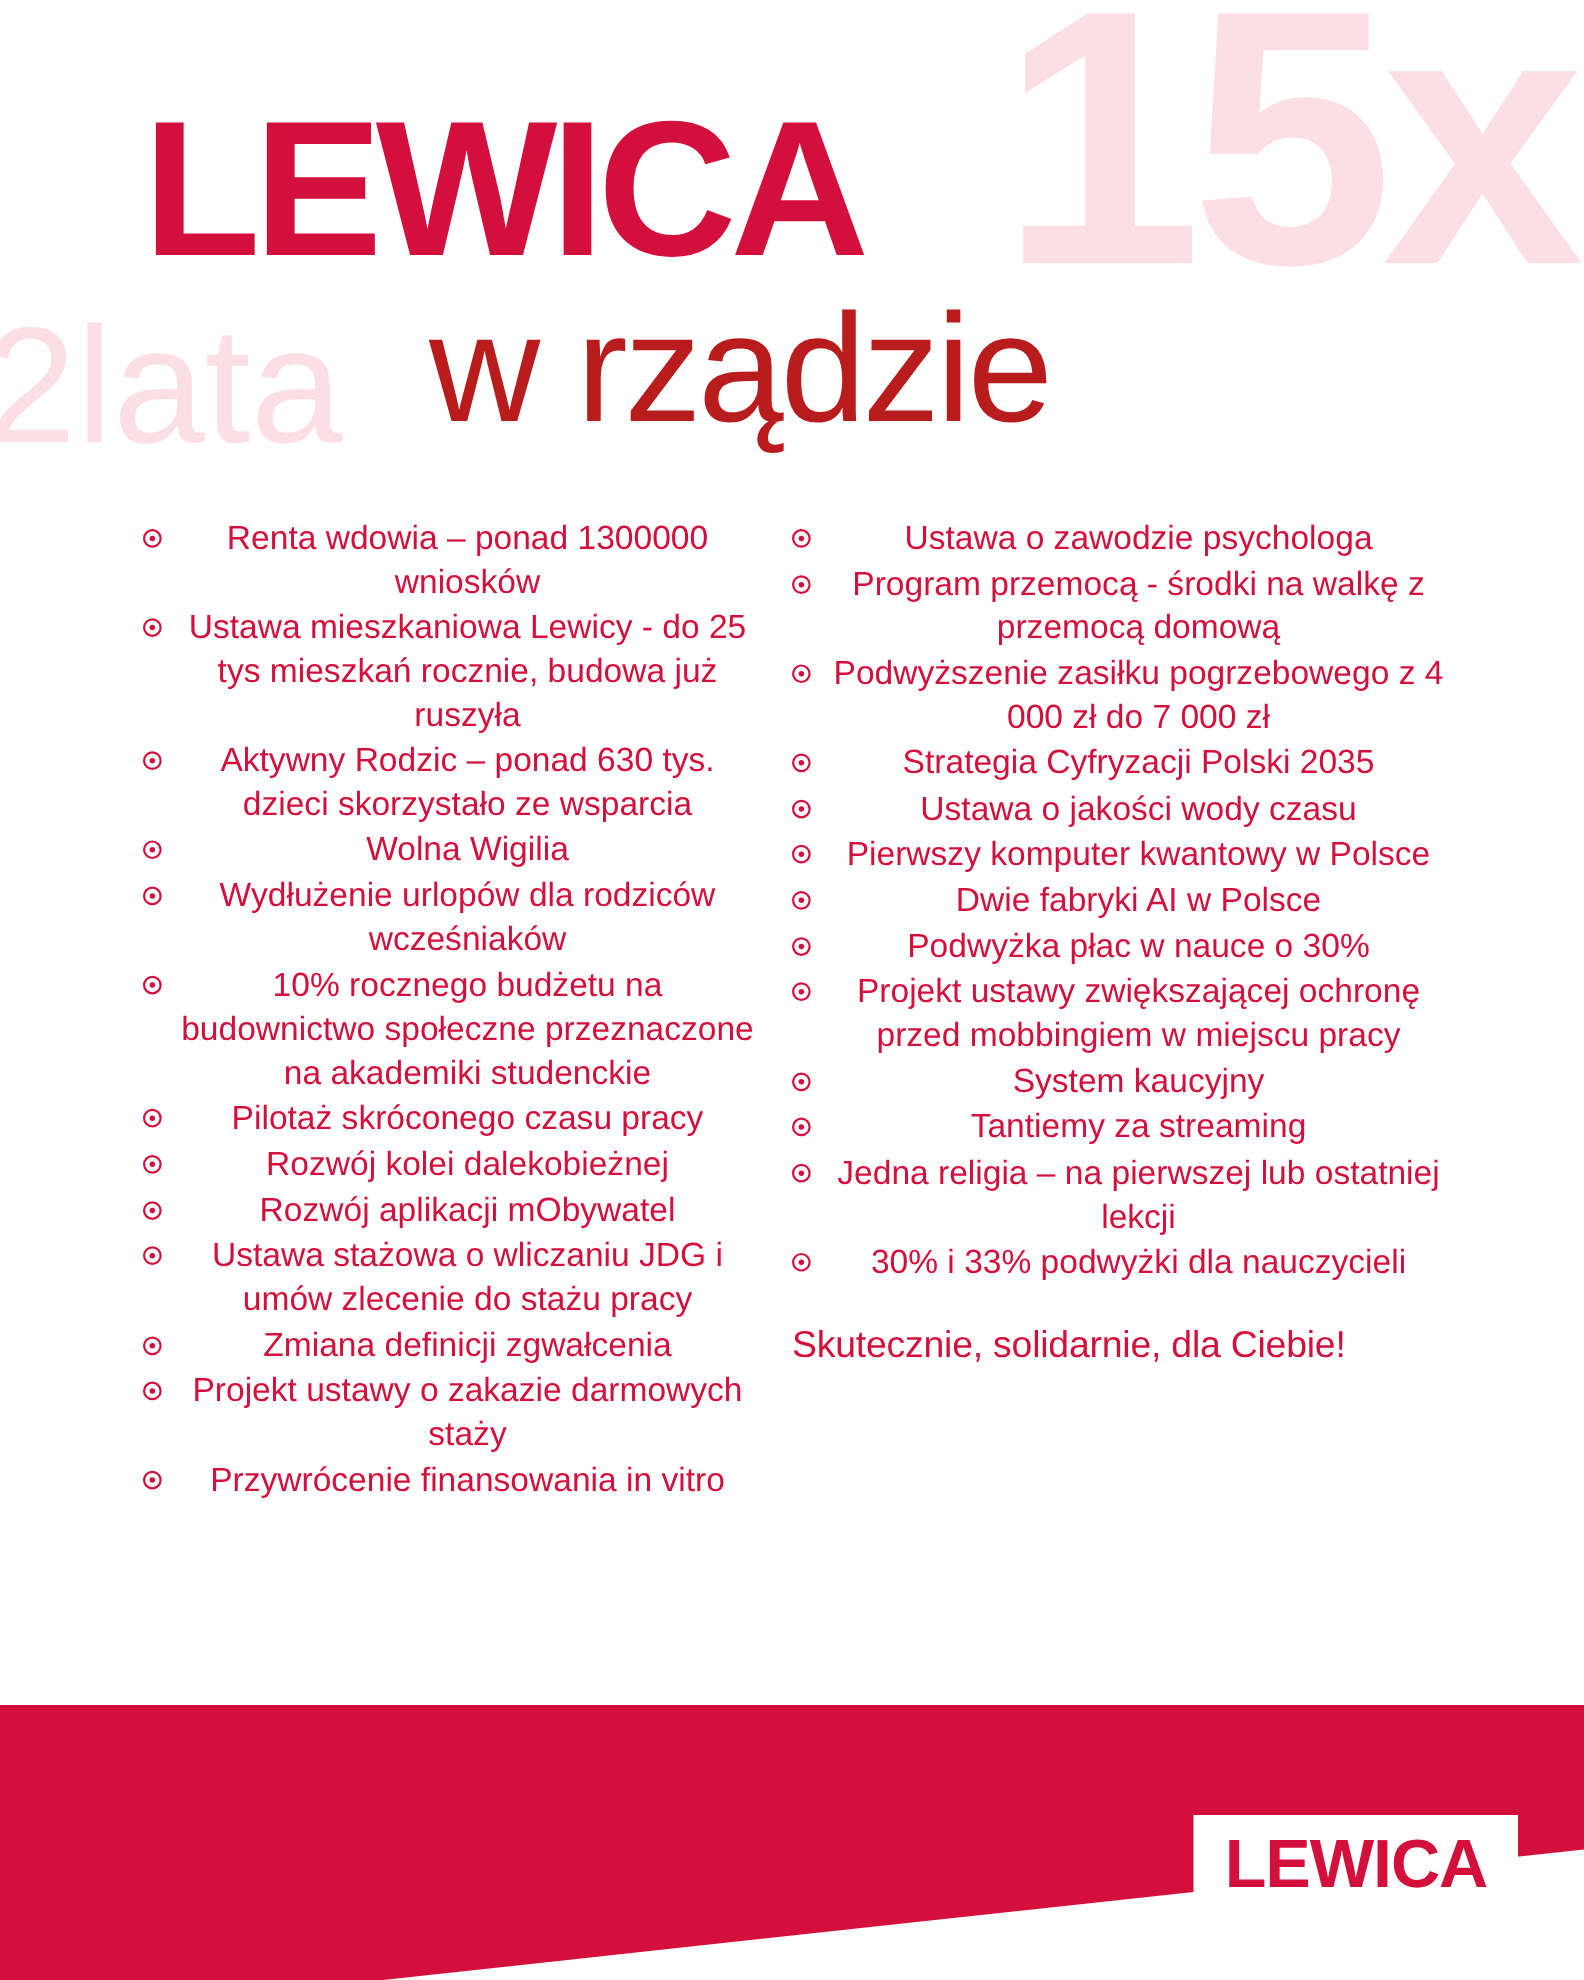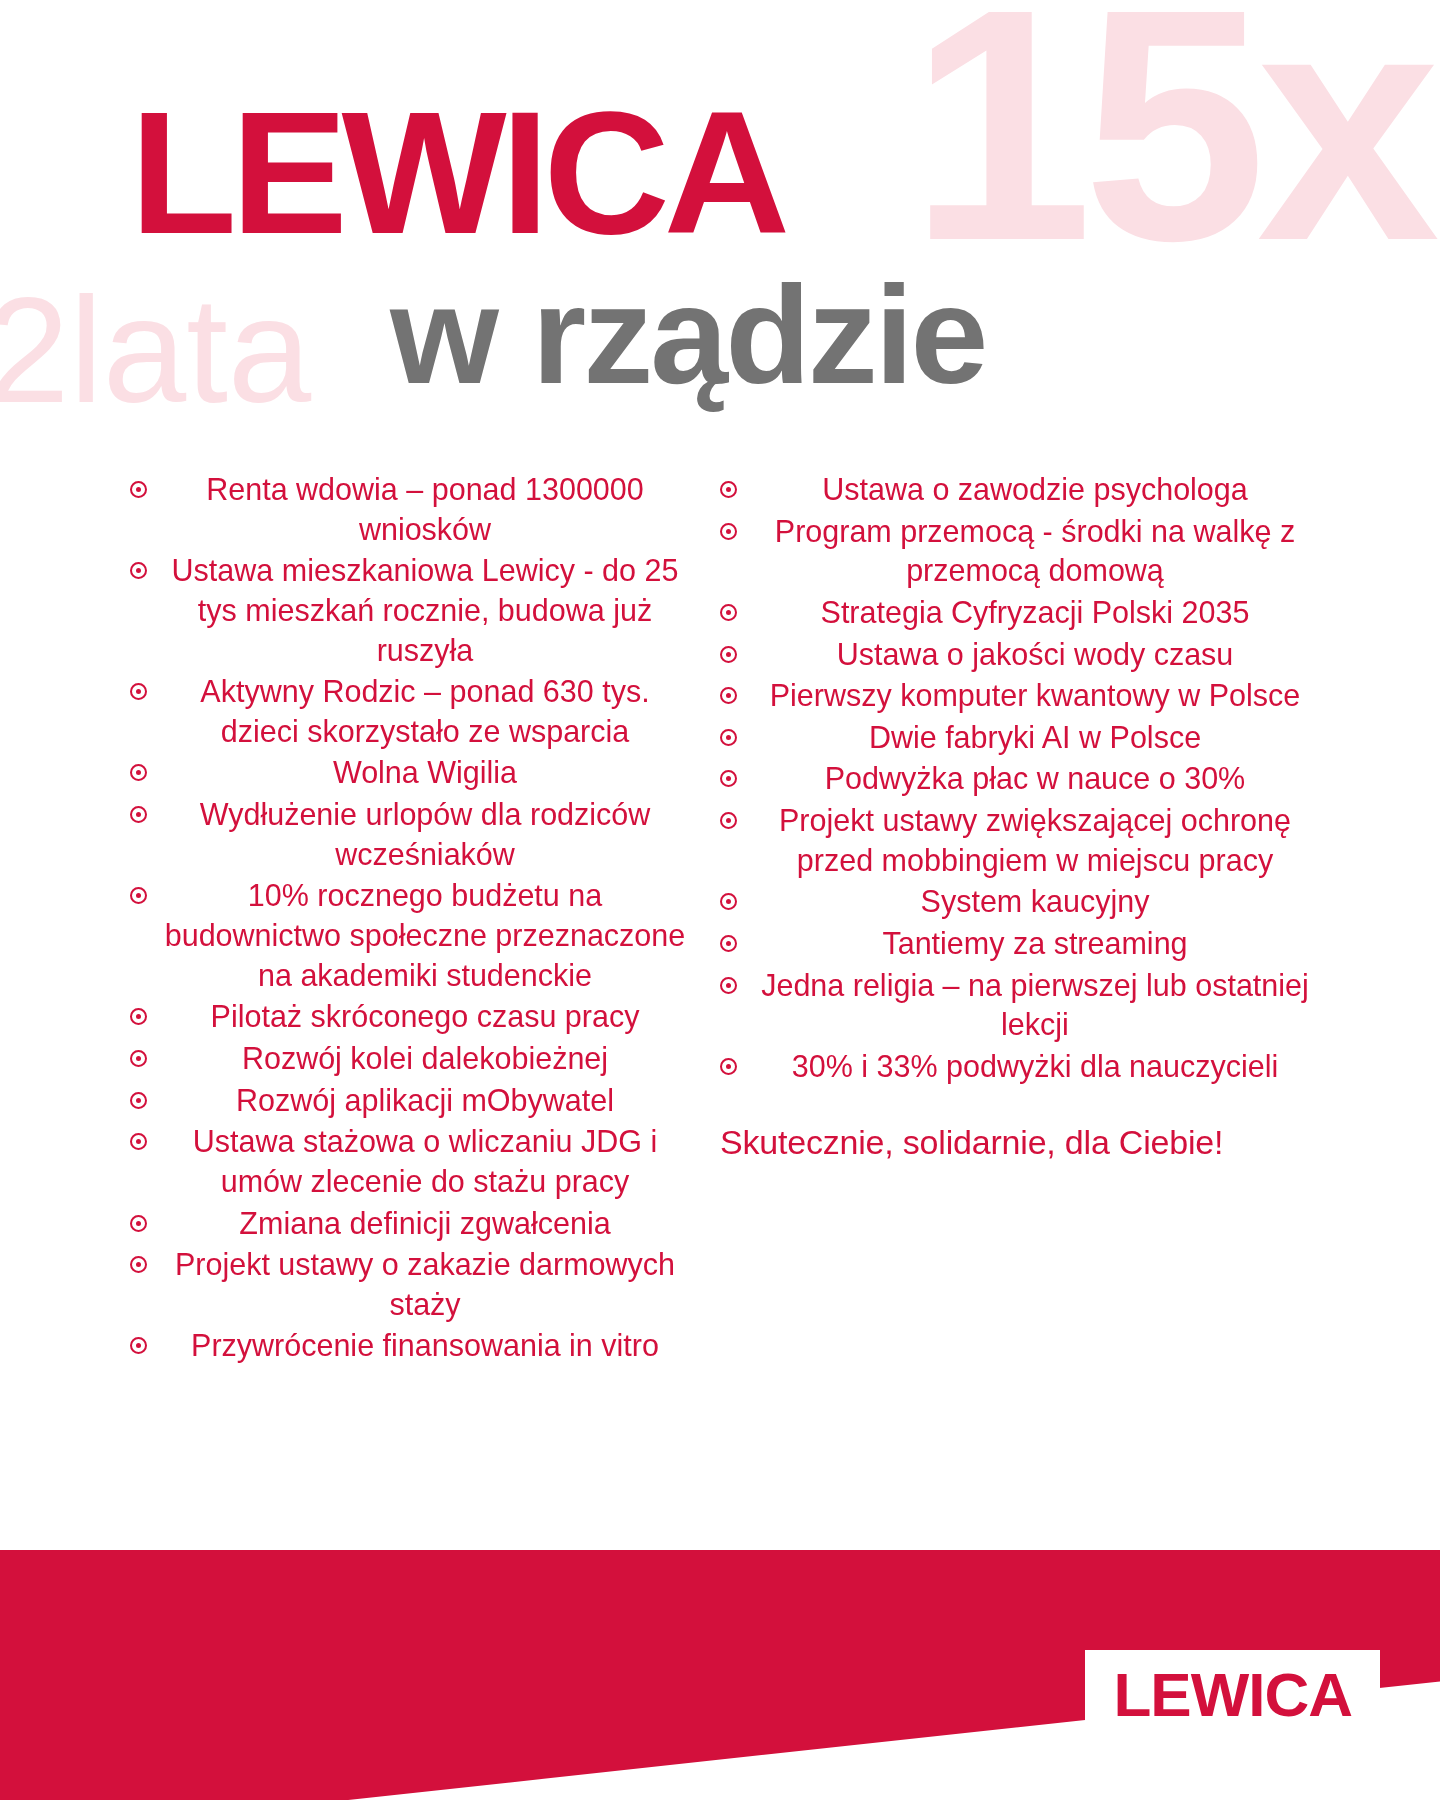--- a/index.html
+++ b/index.html
@@ -52,23 +52,23 @@
     font-weight: 700;
     letter-spacing: -6px;
     color: #d3103c;
     line-height: 1;
   }
   .title-wrzadzie {
     position: absolute;
     top: 265px;
     left: 390px;
     font-size: 140px;
-    font-weight: 700;
+    font-weight: 400;
     letter-spacing: -3px;
-    color: #737373;
+    color: #b91c1c;
     line-height: 1;
   }
 
   
   .columns {
     position: relative;
     display: flex;
     padding: 0 60px 0 130px;
     gap: 30px;
   }
@@ -183,20 +183,21 @@
       <li><span class="bullet"></span><span>Zmiana definicji zgwałcenia</span></li>
       <li><span class="bullet"></span><span>Projekt ustawy o zakazie darmowych staży</span></li>
       <li><span class="bullet"></span><span>Przywrócenie finansowania in vitro</span></li>
     </ul>
   </div>
 
   <div class="col right">
     <ul class="achievements">
       <li><span class="bullet"></span><span>Ustawa o zawodzie psychologa</span></li>
       <li><span class="bullet"></span><span>Program przemocą - środki na walkę z przemocą domową</span></li>
+      <li><span class="bullet"></span><span>Podwyższenie zasiłku pogrzebowego z 4 000 zł do 7 000 zł</span></li>
       <li><span class="bullet"></span><span>Strategia Cyfryzacji Polski 2035</span></li>
       <li><span class="bullet"></span><span>Ustawa o jakości wody czasu</span></li>
       <li><span class="bullet"></span><span>Pierwszy komputer kwantowy w Polsce</span></li>
       <li><span class="bullet"></span><span>Dwie fabryki AI w Polsce</span></li>
       <li><span class="bullet"></span><span>Podwyżka płac w nauce o 30%</span></li>
       <li><span class="bullet"></span><span>Projekt ustawy zwiększającej ochronę przed mobbingiem w miejscu pracy</span></li>
       <li><span class="bullet"></span><span>System kaucyjny</span></li>
       <li><span class="bullet"></span><span>Tantiemy za streaming</span></li>
       <li><span class="bullet"></span><span>Jedna religia – na pierwszej lub ostatniej lekcji</span></li>
       <li><span class="bullet"></span><span>30% i 33% podwyżki dla nauczycieli</span></li>

